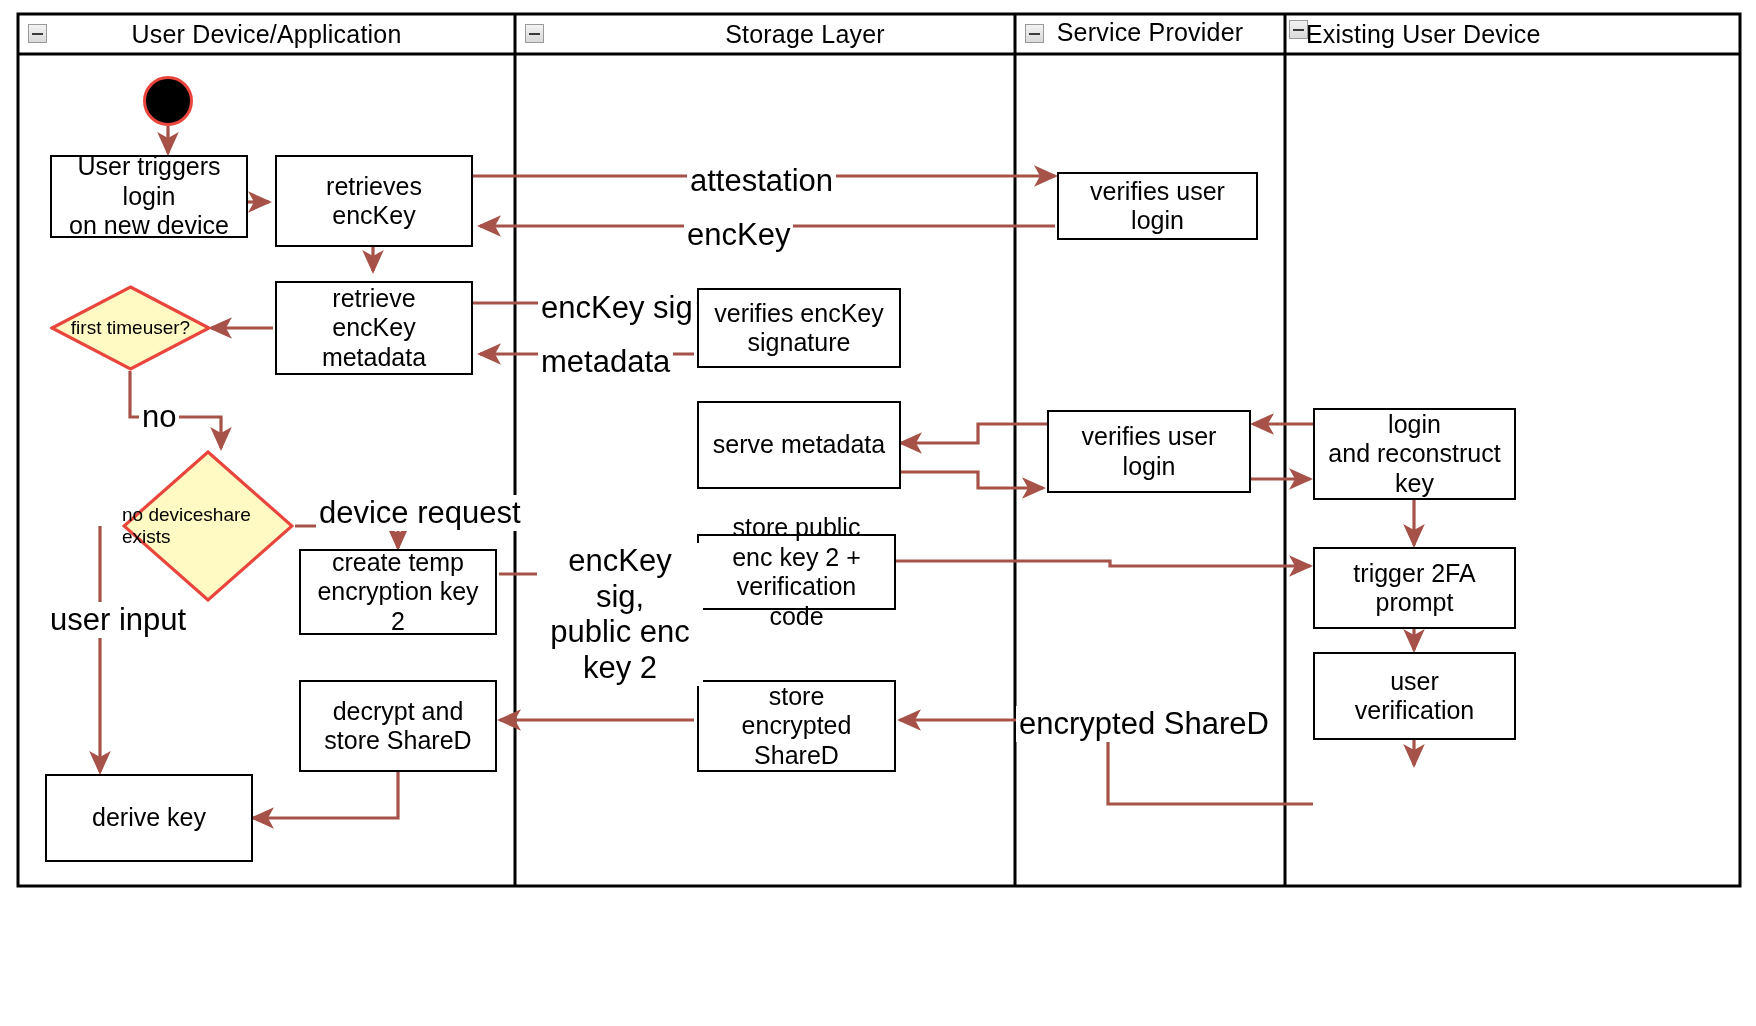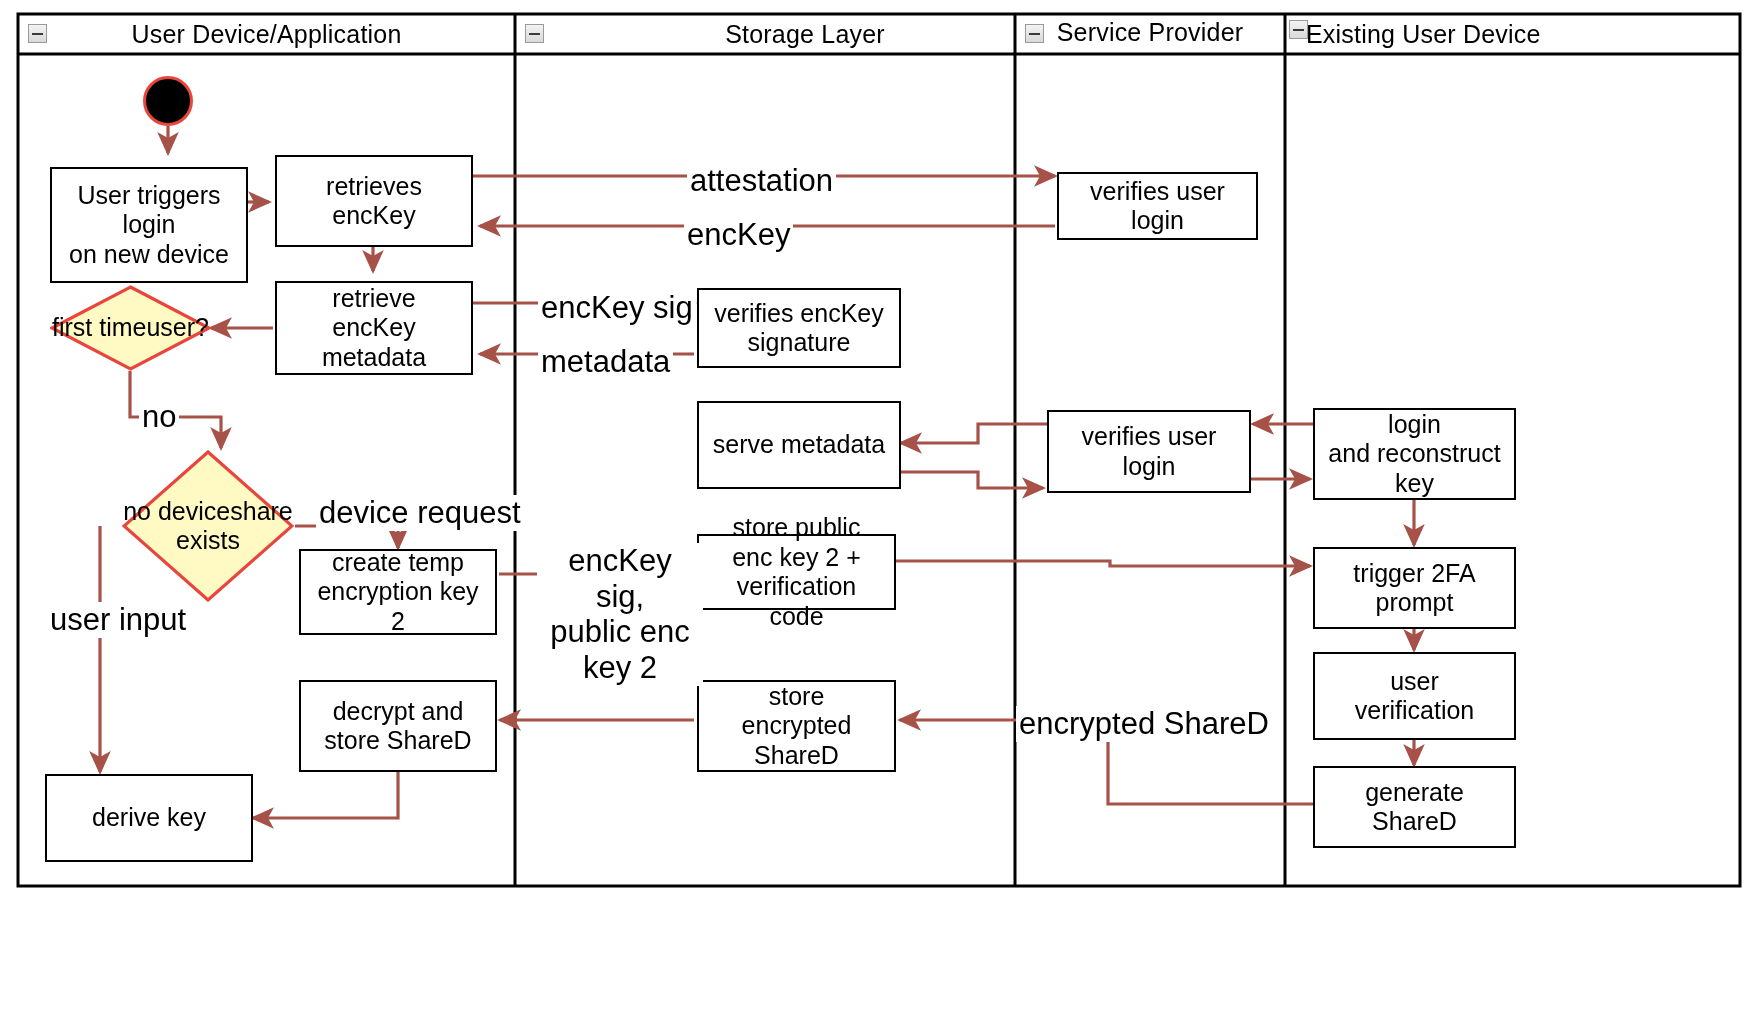--- a/index.html
+++ b/index.html
@@ -22,21 +22,21 @@
   }
   .node{
     position:absolute;box-sizing:border-box;background:#ffffff;
     border:2.5px solid #000000;
     display:flex;align-items:center;justify-content:center;text-align:center;
     font-size:25px;line-height:1.18;color:#000;
   }
   .node span{display:block;padding:0 6px;}
   .diamond{
     position:absolute;display:flex;align-items:center;justify-content:center;
-    text-align:center;font-size:25px;line-height:1.18;color:#000;
+    text-align:left;font-size:19px;line-height:1.18;color:#000;
   }
   .diamond .dshape{position:absolute;left:0;top:0;width:100%;height:100%;}
   .diamond .dtext{position:relative;z-index:2;}
   .start-node{
     position:absolute;border-radius:50%;background:#000000;
     border:3px solid #e8453c;box-sizing:border-box;
   }
   .edge-label{
     position:absolute;font-size:31px;color:#000;white-space:nowrap;
     background:#ffffff;padding:0 3px;line-height:1.15;z-index:5;
@@ -97,21 +97,21 @@
   <div class="lane-header-label" style="left:515px;top:14px;width:580px;height:40px;border-radius:11px;">Storage Layer</div>
 
   <div class="collapse-icon" style="left:1025px;top:24px;"></div>
   <div class="lane-header-label" style="left:1015px;top:14px;width:270px;height:37px;">Service Provider</div>
 
   <div class="collapse-icon" style="left:1289px;top:20px;"></div>
   <div class="lane-header-label" style="left:1306px;top:14px;width:434px;height:40px;justify-content:flex-start;">Existing User Device</div>
 
   <div class="start-node" style="left:143px;top:76px;width:50px;height:50px;"></div>
 
-  <div class="node" style="left:50px;top:167px;width:198px;height:116px;">
+  <div class="node" style="left:50px;top:155px;width:198px;height:83px;">
     <span>
         <span>User triggers login</span>
         <span>on new device</span>
       </span>
   </div>
 
   <div class="node" style="left:275px;top:155px;width:198px;height:92px;">
     <span>
         <span>retrieves</span>
         <span>encKey</span>
@@ -211,25 +211,20 @@
         <span>trigger 2FA prompt</span>
       </span>
   </div>
 
   <div class="node" style="left:1313px;top:652px;width:203px;height:88px;">
     <span>
         <span>user verification</span>
       </span>
   </div>
 
-  <div class="node" style="left:1313px;top:766px;width:203px;height:82px;">
-    <span>
-        <span>generate ShareD</span>
-      </span>
-  </div>
 
   <div class="edge-label" style="left:687px;top:163px;">attestation</div>
   <div class="edge-label" style="left:684px;top:217px;">encKey</div>
   <div class="edge-label" style="left:538px;top:290px;">encKey sig</div>
   <div class="edge-label" style="left:538px;top:344px;">metadata</div>
   <div class="edge-label" style="left:139px;top:399px;">no</div>
   <div class="edge-label" style="left:316px;top:495px;">device request</div>
   <div class="edge-label" style="left:47px;top:602px;">user input</div>
   <div class="edge-label two-line" style="left:537px;top:543px;width:160px;text-align:center;">
     <span style="display:block;">encKey sig,</span>

